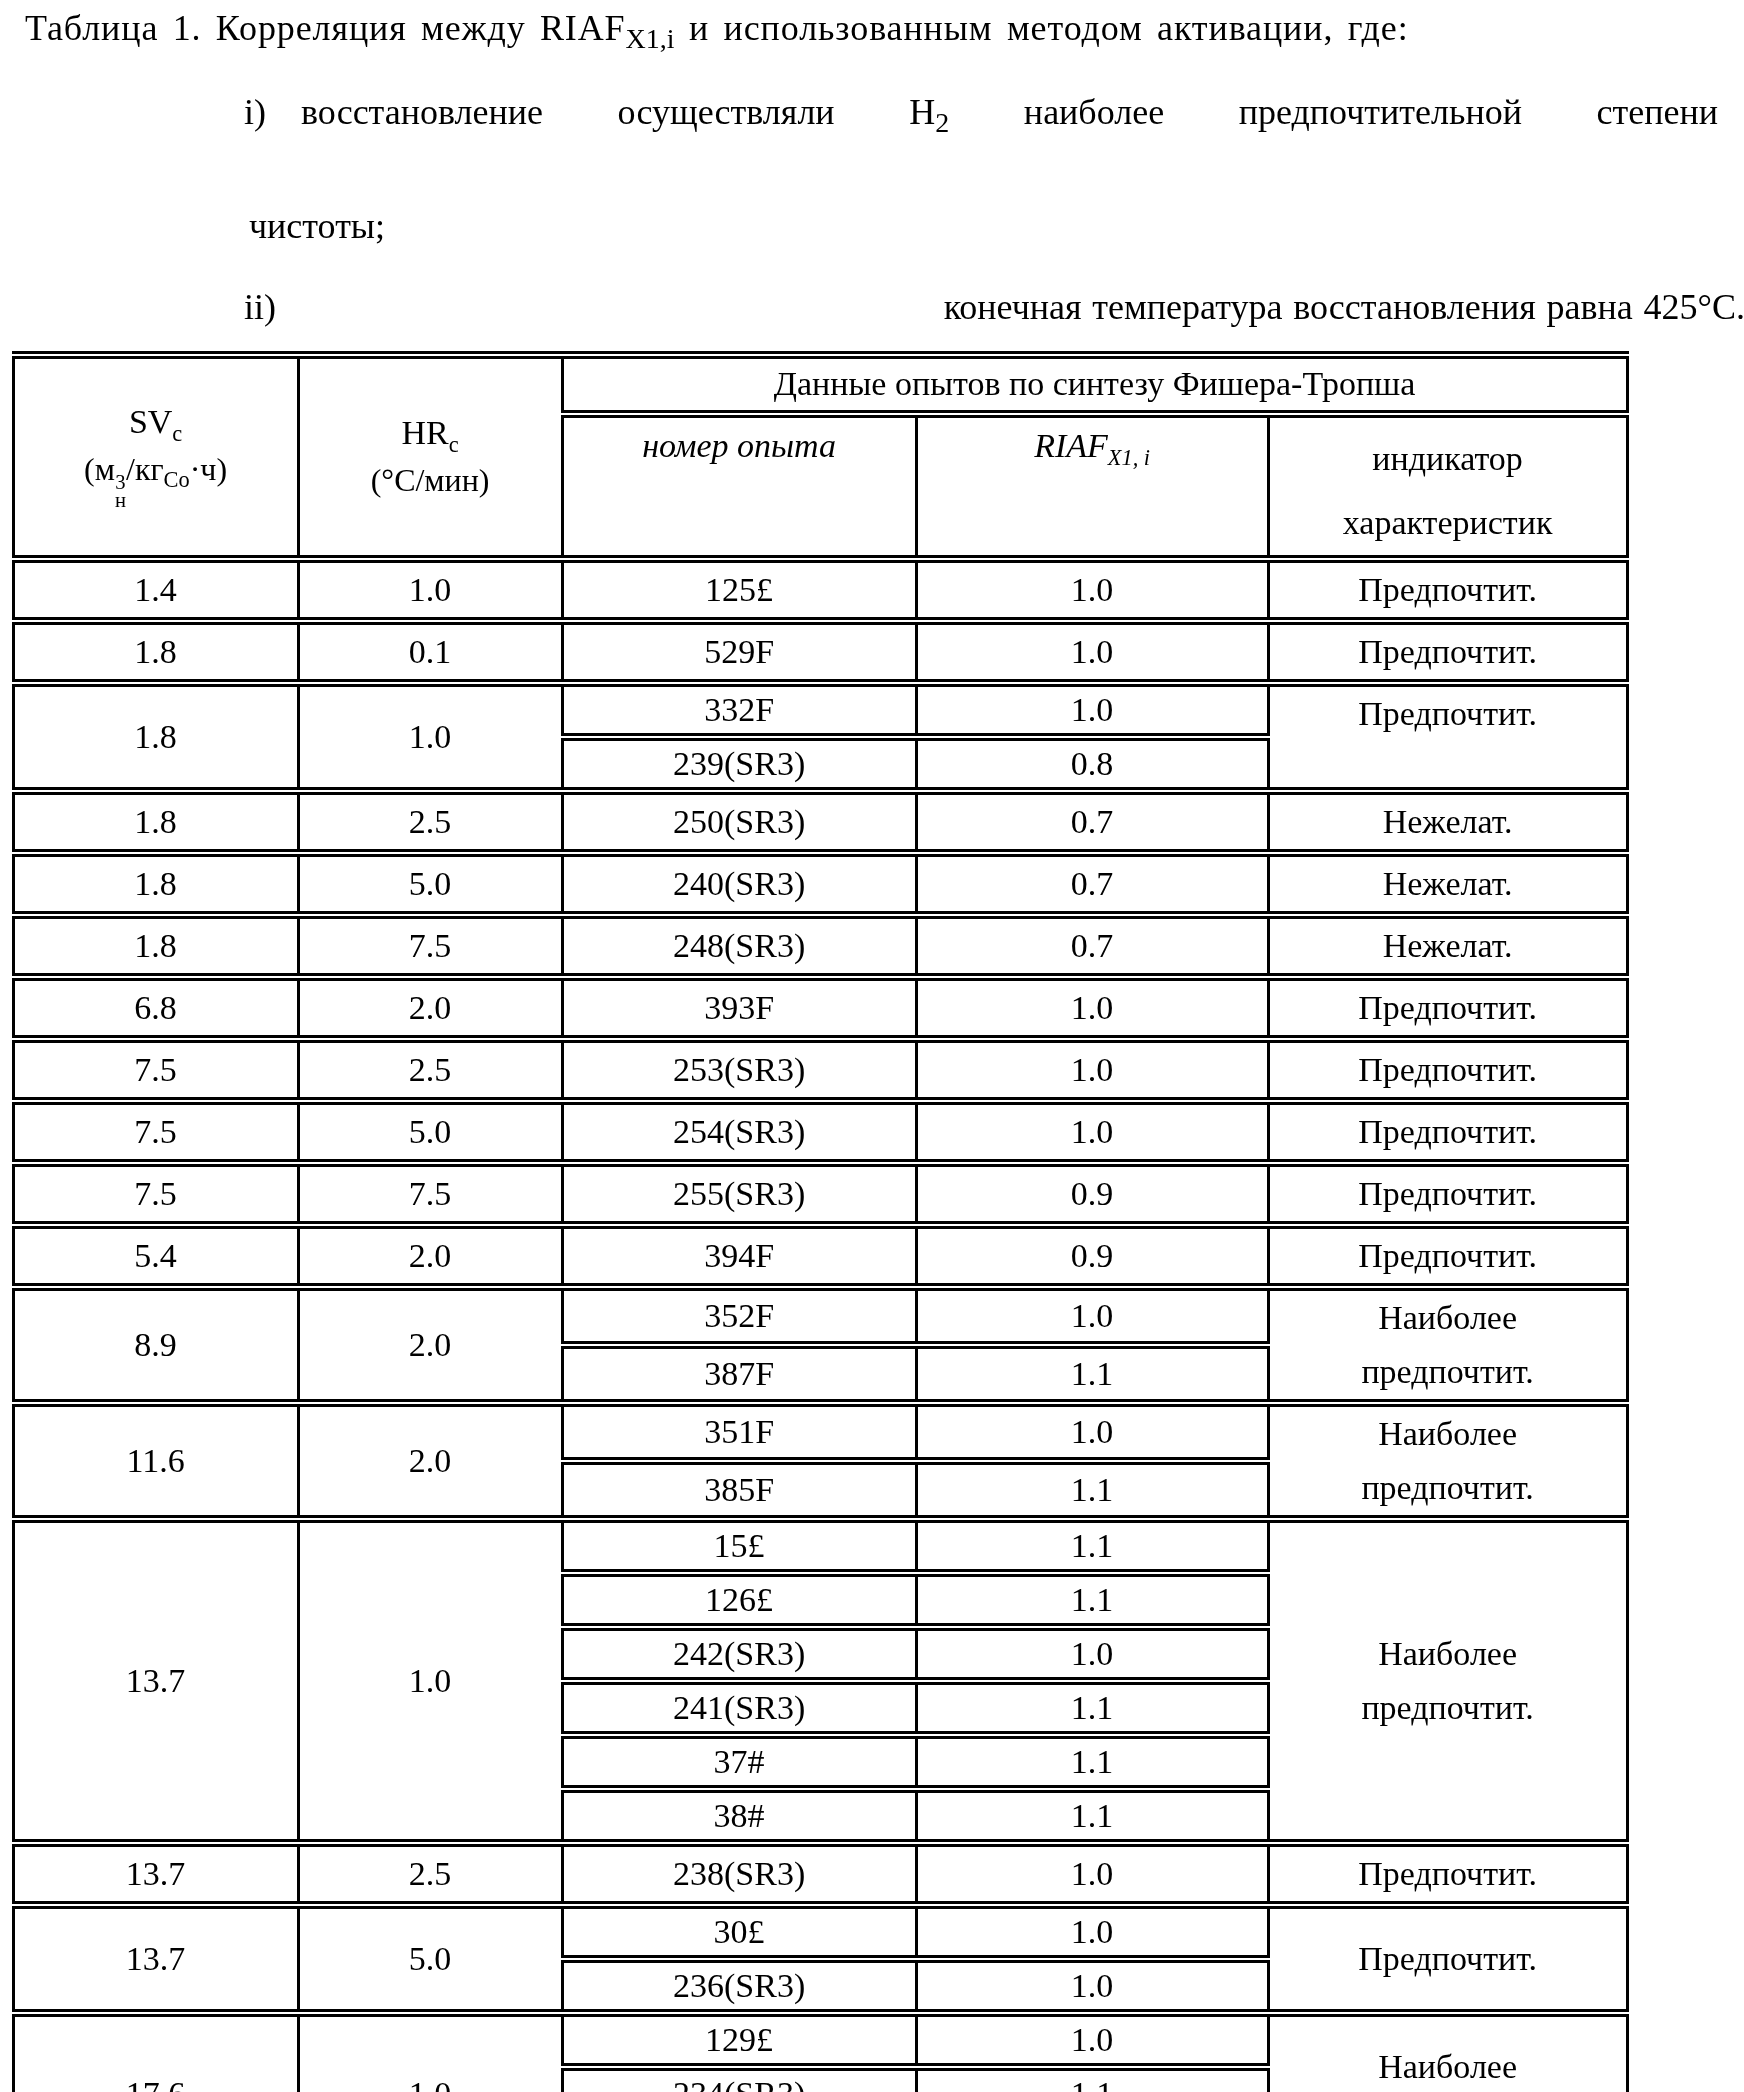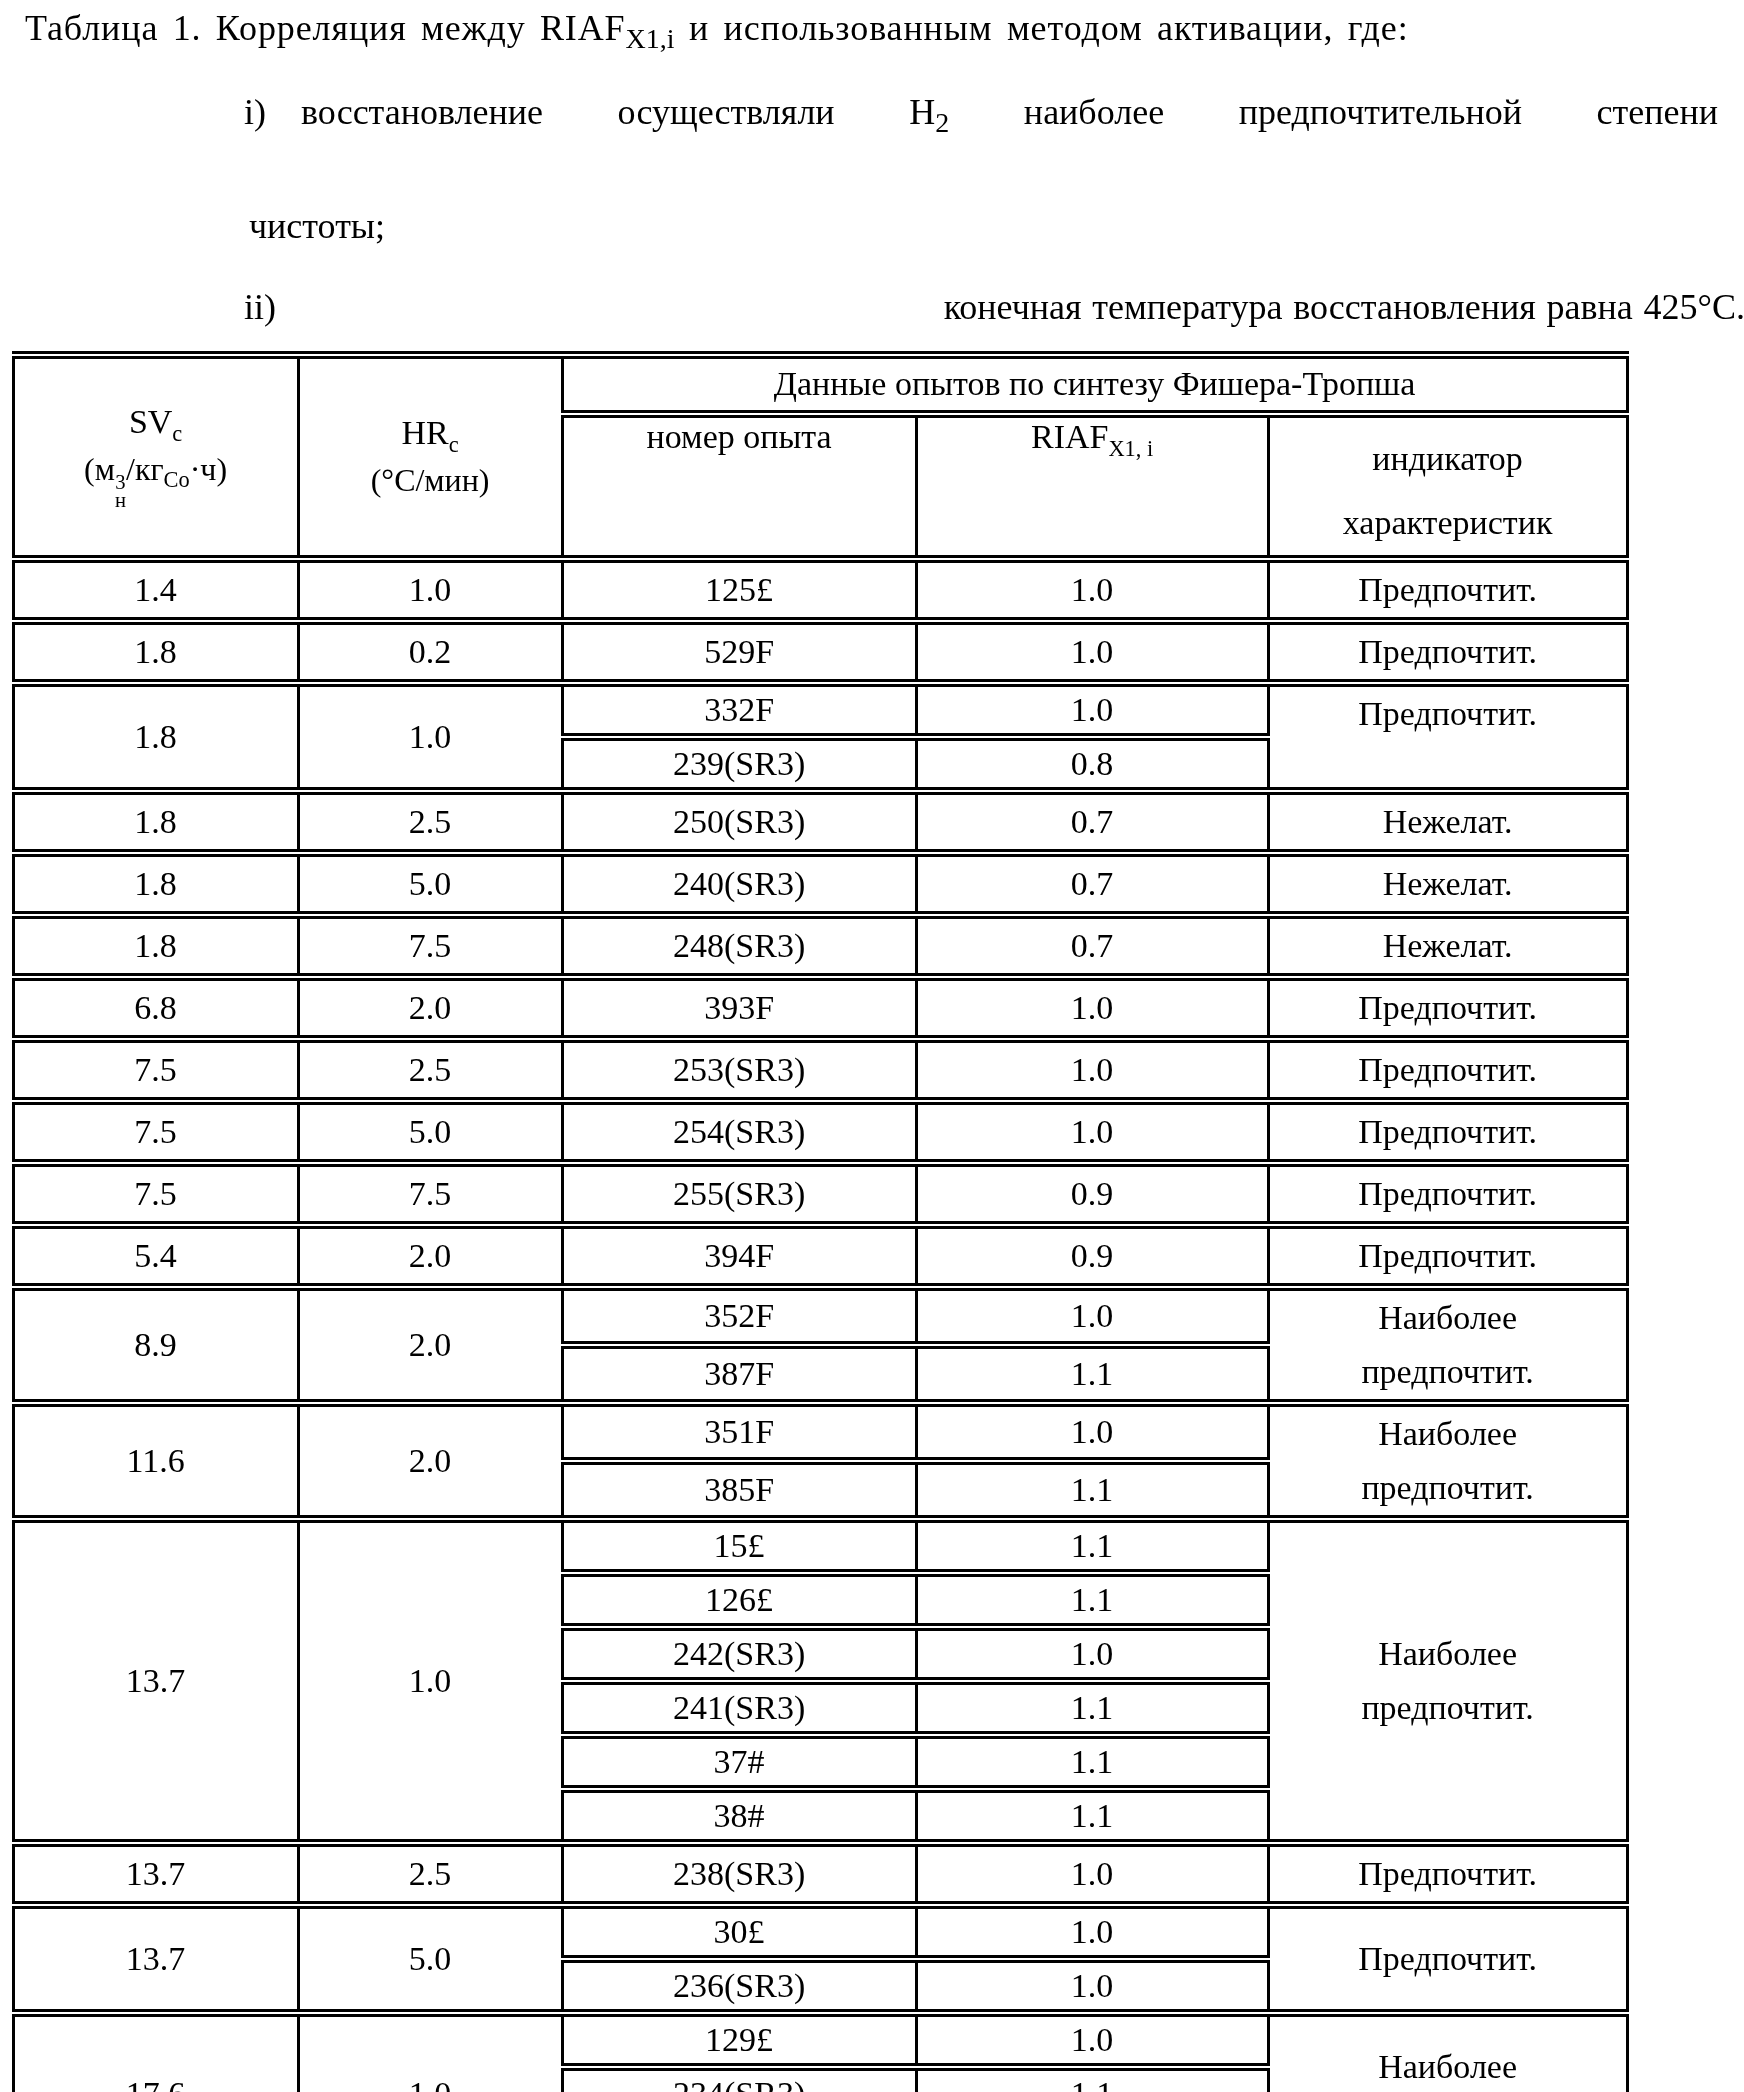--- a/index.html
+++ b/index.html
@@ -83,21 +83,21 @@
   th .unit-line { font-size: 32px; margin-top: 3.6px; }
   th sub { font-size: 22.4px; }
   .supsub {
     display: inline-flex;
     flex-direction: column;
     align-items: center;
     font-size: 20.6px;
     line-height: 0.9;
     vertical-align: -9px;
   }
-  th.top-pad { vertical-align: top; padding-top: 0; }
+  th.top-pad { vertical-align: top; padding-top: 9px; font-style: italic; }
   th.two-line { vertical-align: top; padding-top: 9px; }
   th.two-line div { line-height: 64px; }
 
   tbody tr { height: 54px; }
   tbody td { border-top: 8px double #000; }
   td.indicator-cell div { line-height: 54px; }
   td.valign-top { vertical-align: top; }
 </style>
 </head>
 <body>
@@ -156,21 +156,21 @@
           <td>1.4</td>
           <td>1.0</td>
           <td>125£</td>
           <td>1.0</td>
           <td class="indicator-cell">
             <div>Предпочтит.</div>
           </td>
         </tr>
         <tr>
           <td>1.8</td>
-          <td>0.2</td>
+          <td>0.1</td>
           <td>529F</td>
           <td>1.0</td>
           <td class="indicator-cell">
             <div>Предпочтит.</div>
           </td>
         </tr>
         <tr>
           <td rowspan="2">1.8</td>
           <td rowspan="2">1.0</td>
           <td>332F</td>

